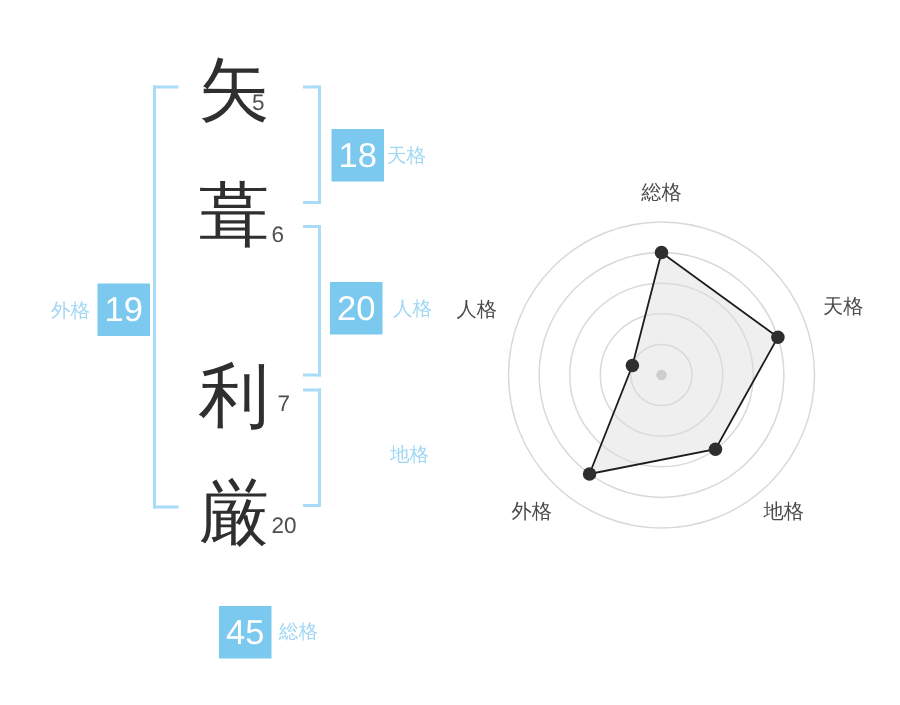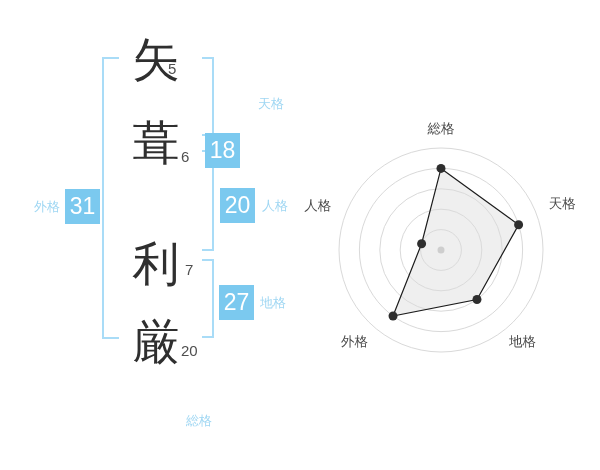--- a/index.html
+++ b/index.html
@@ -27,21 +27,21 @@
     border-right:2.5px solid #a9dcf7;border-top:2.5px solid #a9dcf7;border-bottom:2.5px solid #a9dcf7;
   }
   #bracket-tenkaku{top:57px;height:79px;}
   #bracket-jinkaku{top:150px;height:101px;}
   #bracket-chikaku{top:259px;height:79px;}
 
   .badge{
     position:absolute;width:35px;height:35px;background:#7bc9ef;color:#ffffff;
     font-size:23px;display:flex;align-items:center;justify-content:center;line-height:1;
   }
-  #badge-tenkaku{left:205px;top:86px;margin-top:47px;}
+  #badge-tenkaku{left:221px;top:86px;}
   #badge-jinkaku{left:220px;top:188px;}
   #badge-chikaku{left:219px;top:285px;}
   #badge-gaikaku{left:65px;top:189px;}
   #badge-soukaku{left:146px;top:404px;}
 
   .kaku-label{position:absolute;font-size:13px;color:#a0d7f3;line-height:1;}
   #label-tenkaku{left:258px;top:97px;}
   #label-jinkaku{left:262px;top:199px;}
   #label-chikaku{left:260px;top:296px;}
   #label-gaikaku{left:20px;top:200px;width:40px;text-align:right;}
@@ -65,22 +65,22 @@
   <div class="stroke-num" id="sn2">7</div>
   <div class="stroke-num" id="sn3">20</div>
 
   <div class="bracket bracket-left"></div>
   <div class="bracket bracket-right" id="bracket-tenkaku"></div>
   <div class="bracket bracket-right" id="bracket-jinkaku"></div>
   <div class="bracket bracket-right" id="bracket-chikaku"></div>
 
   <div class="badge" id="badge-tenkaku">18</div>
   <div class="badge" id="badge-jinkaku">20</div>
-  <div class="badge" id="badge-chikaku">27</div>
-  <div class="badge" id="badge-gaikaku">31</div>
+  <div class="badge" id="badge-gaikaku">19</div>
+  <div class="badge" id="badge-soukaku">45</div>
 
   <div class="kaku-label" id="label-tenkaku">天格</div>
   <div class="kaku-label" id="label-jinkaku">人格</div>
   <div class="kaku-label" id="label-chikaku">地格</div>
   <div class="kaku-label" id="label-gaikaku">外格</div>
   <div class="kaku-label" id="label-soukaku">総格</div>
 
   <div id="radar-wrap">
     <svg id="radar-svg" width="280" height="260" xmlns="http://www.w3.org/2000/svg">
         <circle cx="140" cy="130" r="20.4" fill="none" stroke="#d9d9d9" stroke-width="1"></circle>

